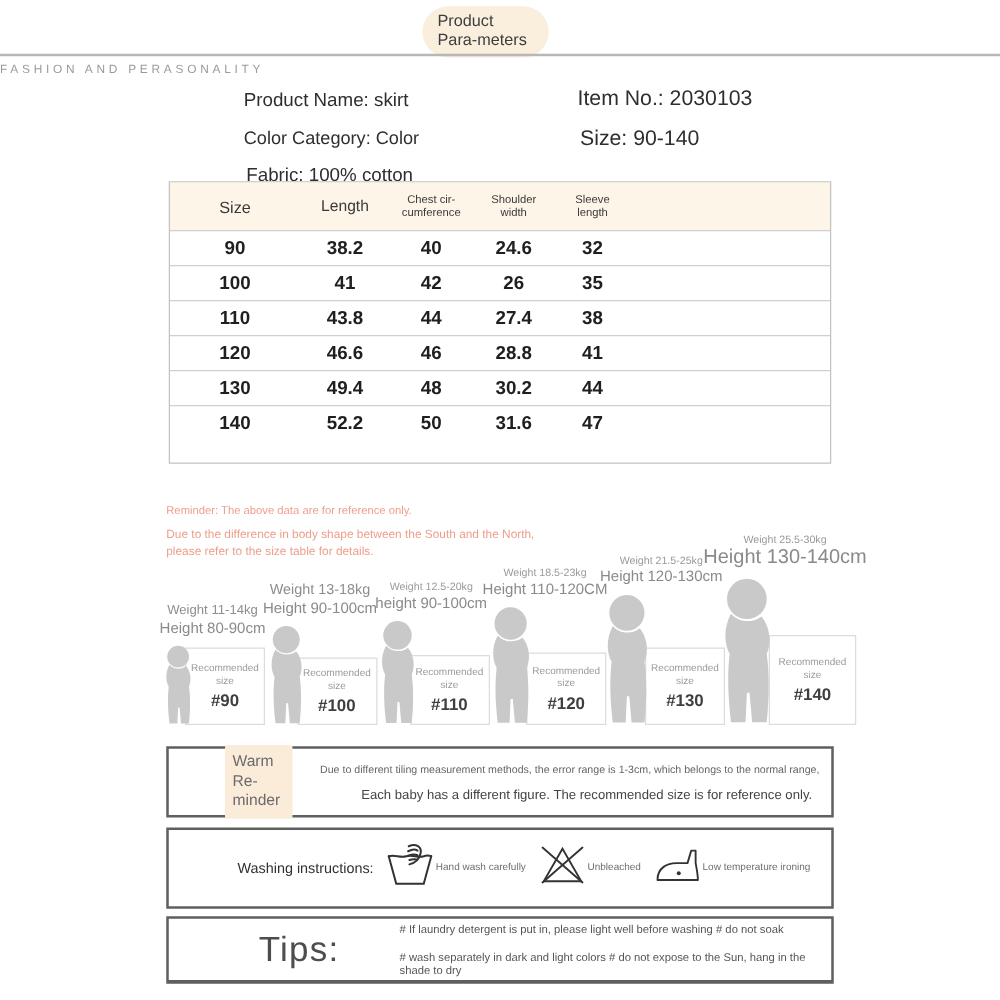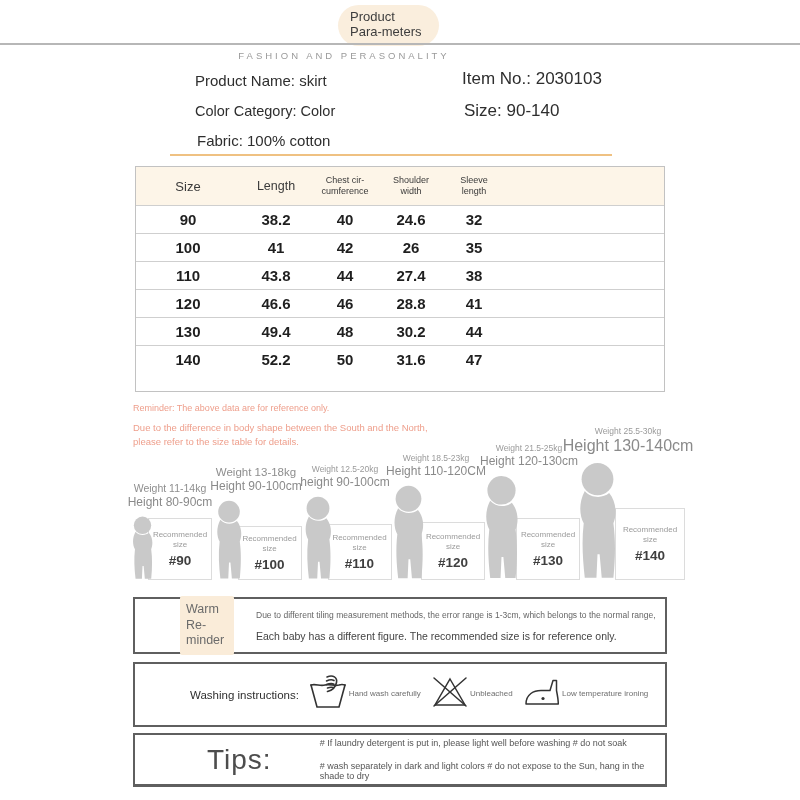--- a/index.html
+++ b/index.html
@@ -10,34 +10,34 @@
     font-family:"Liberation Sans", sans-serif; color:#333;
   }
   
   .top-rule { position:absolute; left:0; top:43px; width:800px; height:2px; background:#b7b7b7; }
   .badge {
     position:absolute; left:338px; top:5px; width:101px; min-height:36px;
     background:#faeedd; border-radius:22px; padding:5px 10px 6px 12px;
     font-size:13px; line-height:1.15; color:#3d3d3d;
   }
   .tagline {
-    position:absolute; left:0; top:50px; width:688px; text-align:center;
+    position:absolute; left:0; top:50px; width:688px; 
     font-size:9.5px; letter-spacing:3px; color:#9a9a9a;
   }
   
   .info-item { position:absolute; white-space:nowrap; }
   .i-name   { left:195px; top:72px;  font-size:15px; color:#2e2e2e; }
   .i-itemno { left:462px; top:69px;  font-size:17px; color:#2e2e2e; }
   .i-color  { left:195px; top:103px; font-size:14.5px; color:#2e2e2e; }
   .i-size   { left:464px; top:101px; font-size:17px; color:#2e2e2e; }
   .i-fabric { left:197px; top:132px; font-size:15px; color:#2e2e2e; }
   .fabric-rule { position:absolute; left:170px; top:154px; width:442px; height:2px; background:#efc182; }
   
   .size-table {
-    position:absolute; left:135px; top:166px; width:530px;
+    position:absolute; left:135px; top:145px; width:530px;
     border:1px solid #c2c2c2; background:#fff;
   }
   .thead, .trow {
     display:grid; grid-template-columns:104px 72px 66px 66px 60px 1fr;
     align-items:center; justify-items:center;
   }
   .thead { background:#fdf5e8; height:38px; }
   .th { color:#3a3a3a; text-align:center; }
   .th-0 { font-size:13px; }
   .th-1 { font-size:12.5px; }
@@ -91,21 +91,21 @@
   .warm-box, .wash-box, .tips-box {
     position:absolute; left:133px; width:534px; border:2px solid #5f5f5f; background:#fff;
   }
   .warm-box { top:597px; height:57px; display:flex; align-items:center; }
   .warm-badge {
     margin-left:45px; width:54px; background:#faecd9; color:#6b6b6b;
     font-size:12.5px; line-height:1.25; padding:6px 6px; border-radius:2px;
   }
   .warm-lines { margin-left:22px; display:flex; flex-direction:column; }
   .warm-1 { font-size:8.5px; color:#666; }
-  .warm-2 { font-size:10.5px; color:#444; margin-top:10px; }
+  .warm-2 { font-size:10.5px; color:#444; margin-top:10px;margin-left:33px; }
   .wash-box { top:662px; height:65px; display:flex; align-items:center; }
   .wash-label { margin-left:55px; width:112px; font-size:11.5px; color:#2f2f2f; }
   .wash-items { flex:1; display:flex; justify-content:space-around; align-items:flex-end; padding:0 12px 6px 0; }
   .wash-item { display:flex; align-items:center; }
   .wash-item svg { display:block; }
   .wash-caption { font-size:8px; color:#6e6e6e; margin-top:3px; white-space:nowrap; }
   .tips-box { top:733px; height:54px; border-bottom-width:3px; display:flex; align-items:center; }
   .tips-title { margin-left:72px; font-size:28px; color:#4d4d4d; letter-spacing:1px; }
   .tips-lines { margin-left:48px; display:flex; flex-direction:column; }
   .tips-line { font-size:9px; color:#555; }

